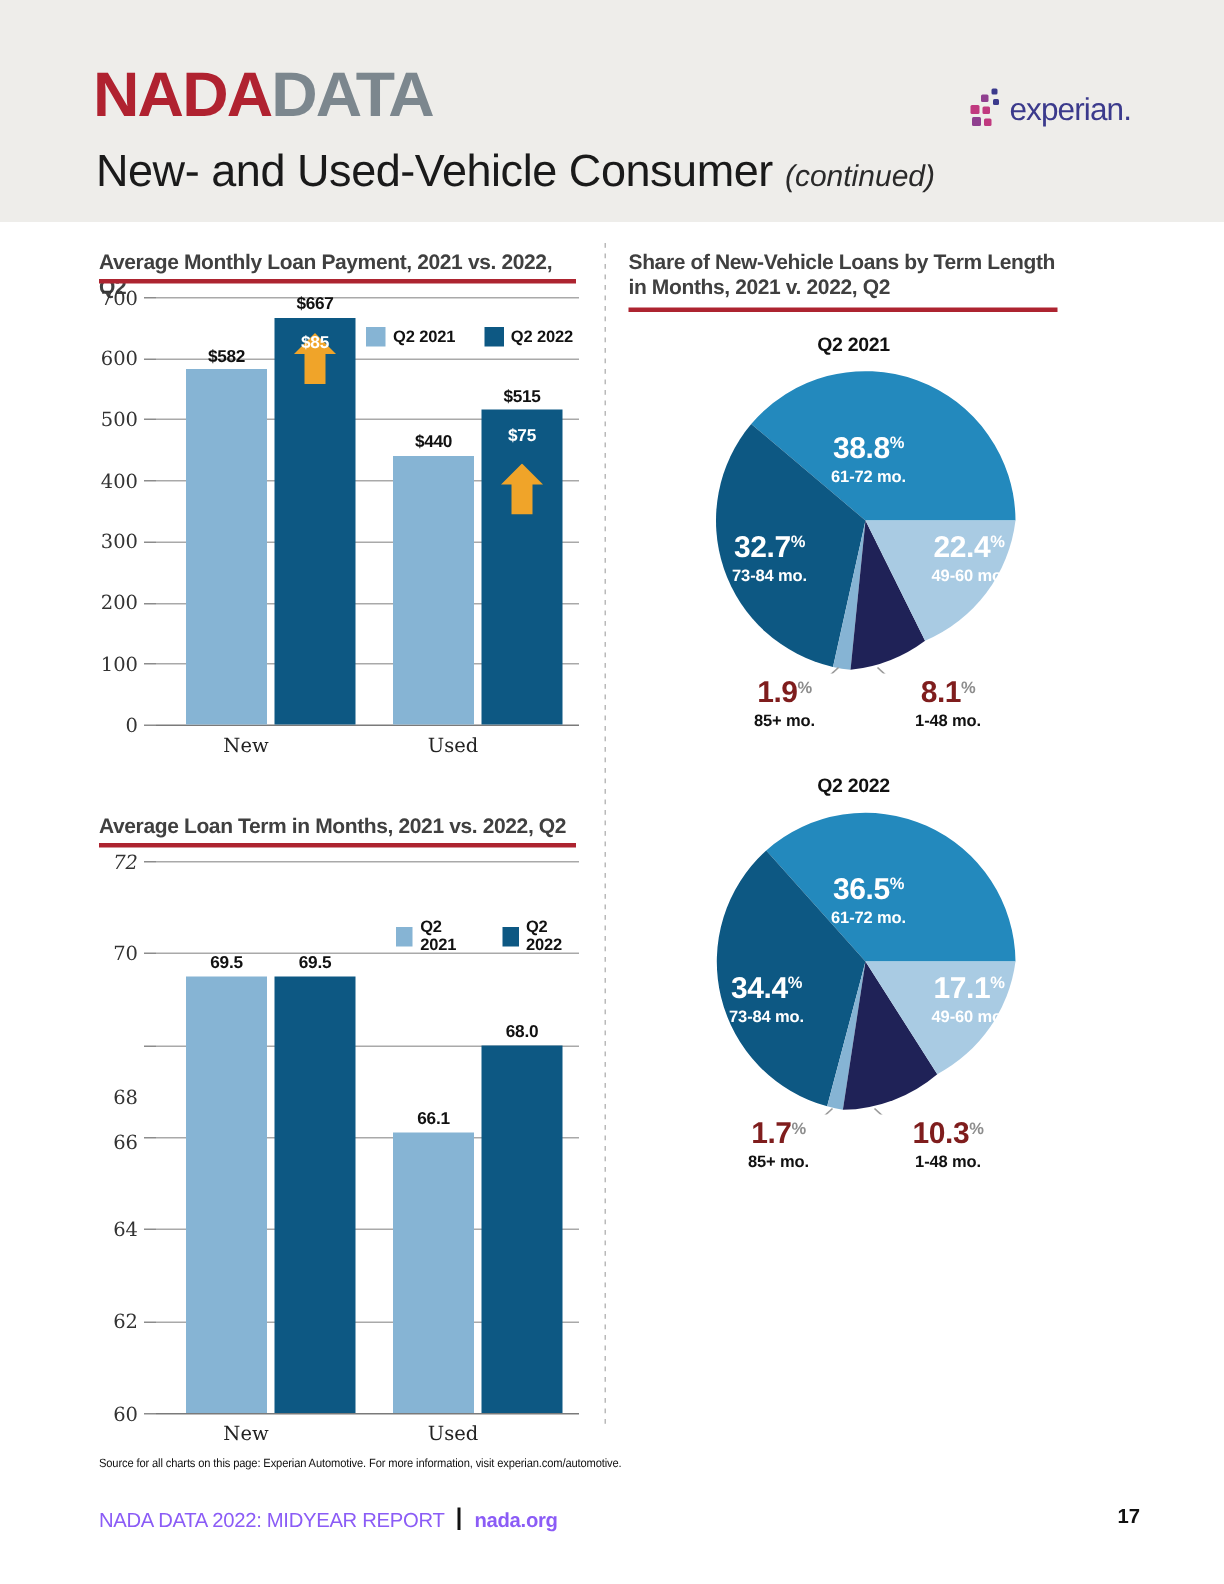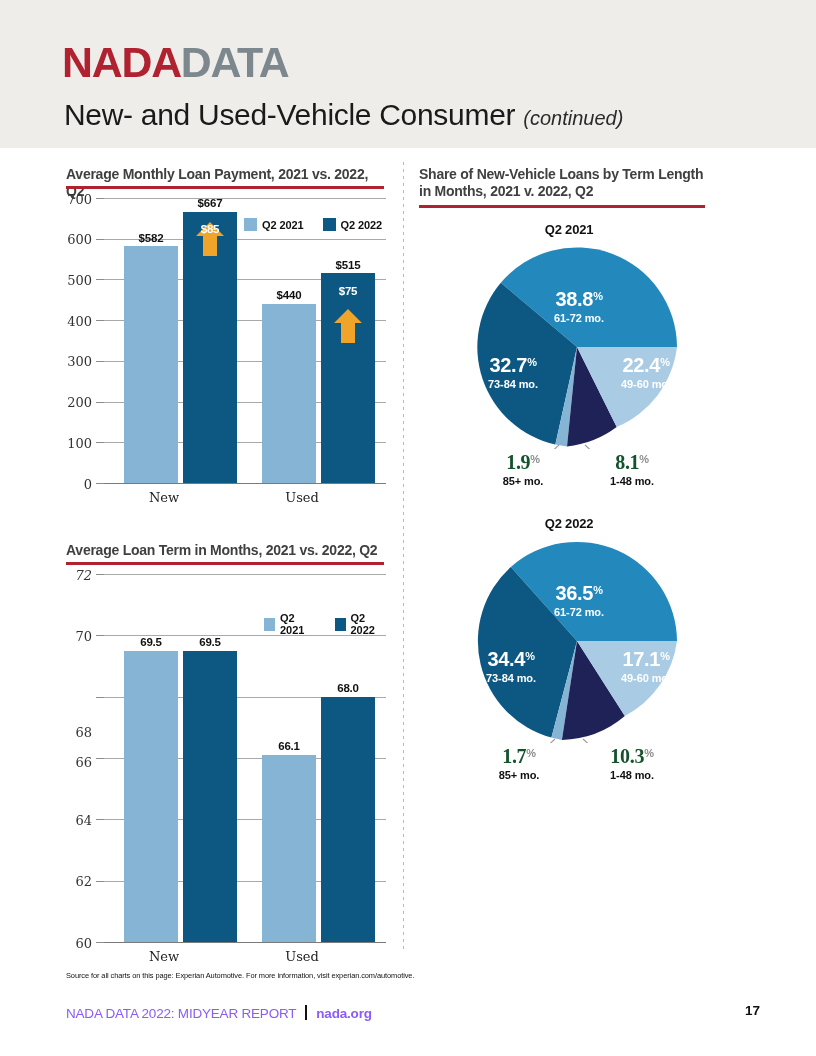--- a/index.html
+++ b/index.html
@@ -104,21 +104,21 @@
   }
   .pie-wrap{position:absolute;}
   .pie-lab{
     position:absolute;text-align:center;line-height:1.15;
     font-weight:bold;letter-spacing:-0.3px;
   }
   .pie-lab .pct{font-size:20px;display:inline;}
   .pie-lab .sign{font-size:11px;vertical-align:super;}
   .pie-lab .sub{font-size:11px;display:block;margin-top:1px;letter-spacing:-0.1px;}
   .lab-white{color:#ffffff;}
-  .lab-out .pct{color:#14532d;font-family:Liberation Serif, serif;}
+  .lab-out .pct{color:#7f1d1d;}
   .lab-out .sign{color:#8d8d8d;}
   .lab-out .sub{color:#111;}
 
   
   .source-note{
     position:absolute;left:66px;top:971px;
     font-size:8px;color:#111;letter-spacing:-0.1px;
     transform:scaleX(0.93);transform-origin:left center;
     white-space:nowrap;
   }
@@ -148,20 +148,30 @@
 <div class="page">
 
   <div class="header-band"></div>
 
   <div class="nada-logo"><span class="nada-red">NADA</span><span class="nada-gray">DATA</span></div>
 
   <div class="page-title"><span>New- and Used-Vehicle Consumer</span>
     <span class="cont">(continued)</span>
   </div>
 
+  <div class="experian">
+    <span class="exp-dot" style="left:2px;top:12px;width:6px;height:6px;background:#c0397f;"></span>
+    <span class="exp-dot" style="left:9px;top:5px;width:5px;height:5px;background:#8f3f8f;"></span>
+    <span class="exp-dot" style="left:16px;top:1px;width:4px;height:4px;background:#3b3a8c;"></span>
+    <span class="exp-dot" style="left:17px;top:8px;width:4px;height:4px;background:#3b3a8c;"></span>
+    <span class="exp-dot" style="left:10px;top:13px;width:5px;height:5px;background:#c0397f;"></span>
+    <span class="exp-dot" style="left:3px;top:20px;width:6px;height:6px;background:#8f3f8f;"></span>
+    <span class="exp-dot" style="left:11px;top:21px;width:5px;height:5px;background:#c0397f;"></span>
+    <span class="exp-word">experian.</span>
+  </div>
 
   <div class="col-divider"></div>
 
   <div class="bar-chart" style="left:66px;top:166px;width:320px;height:362px;">
 
     <div class="panel-title" style="position:absolute;left:0;top:0;width:320px;">Average Monthly Loan Payment, 2021 vs. 2022, Q2</div>
     <div class="rule-red" style="position:absolute;left:0;top:20px;width:318px;"></div>
 
     <div class="plot" style="left:38px;top:32px;width:282px;height:285px;">
 

